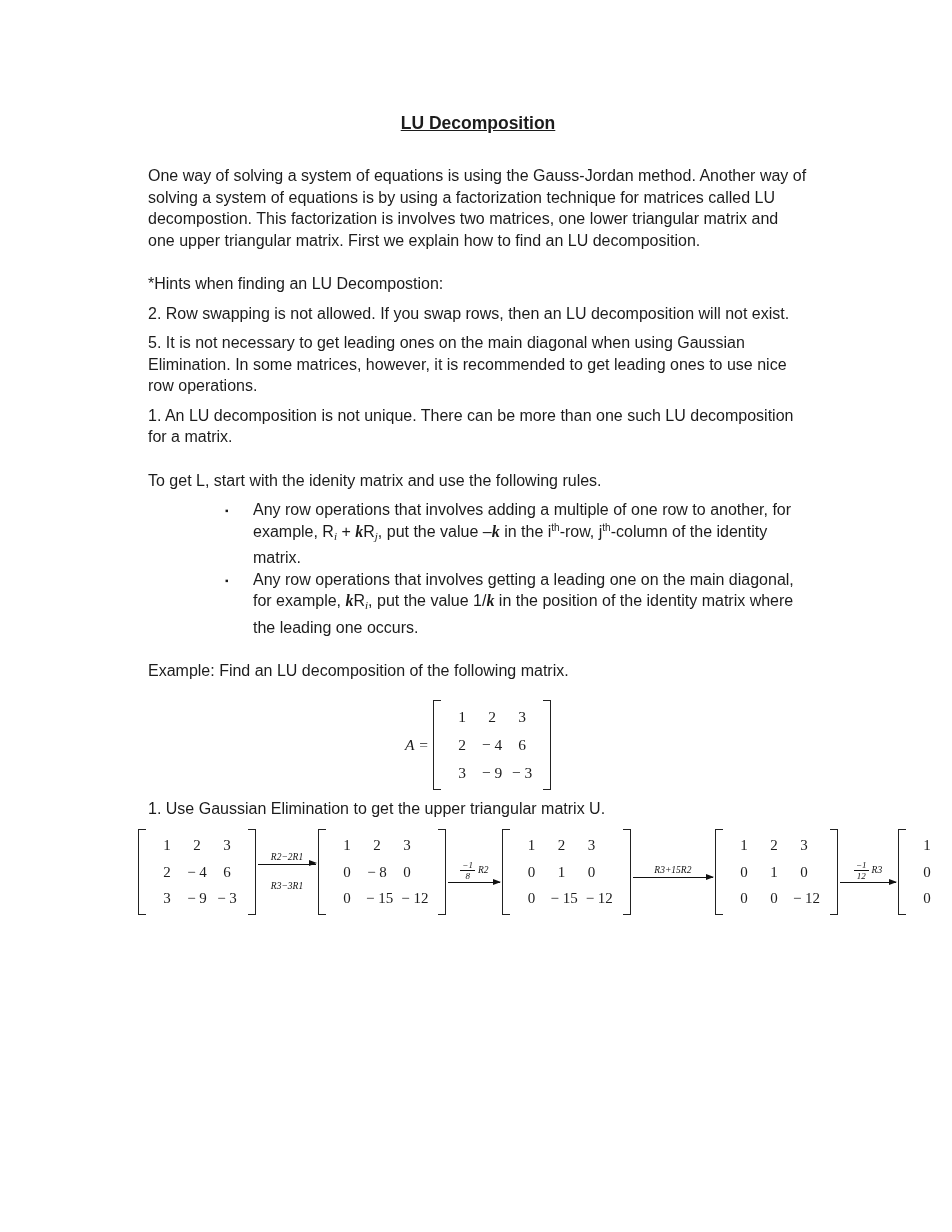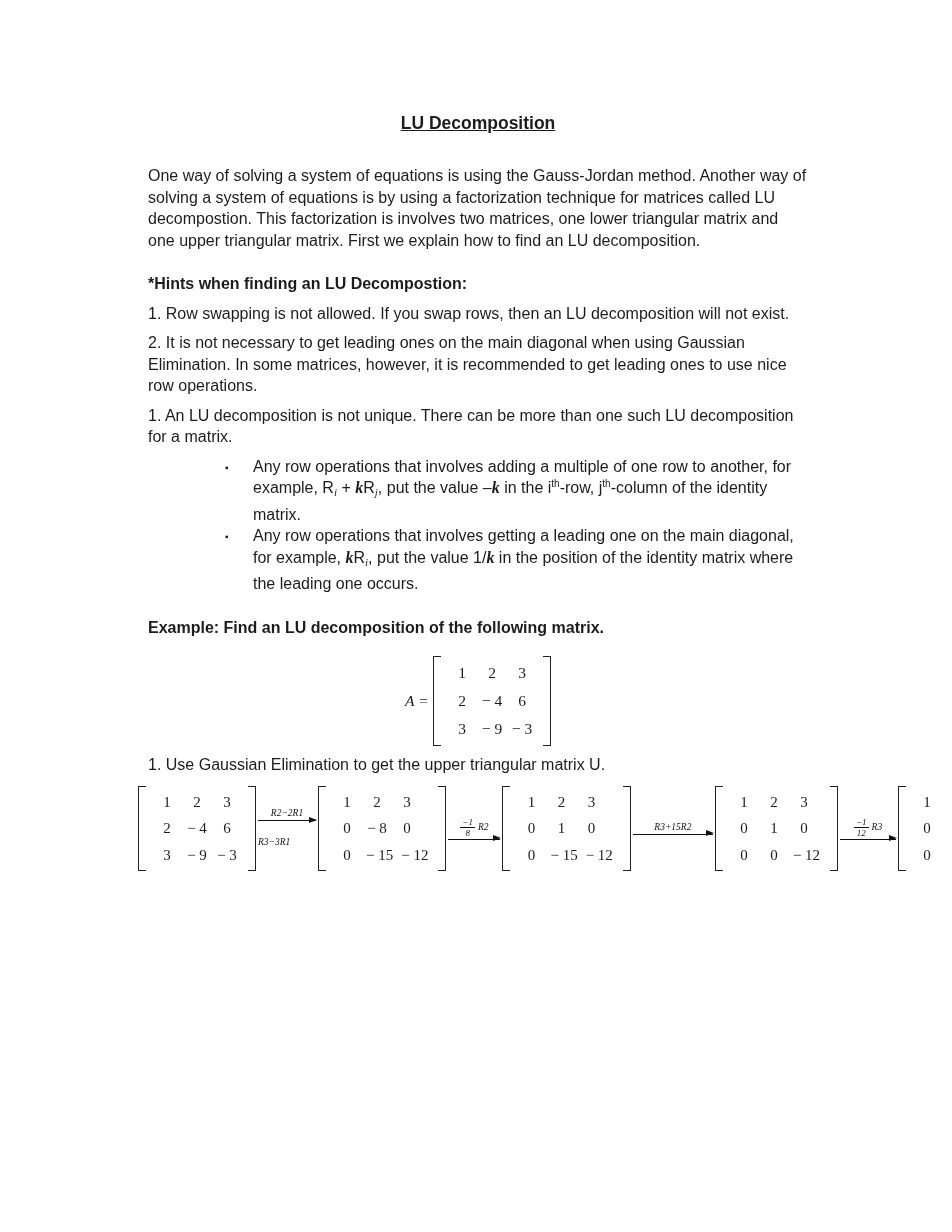--- a/index.html
+++ b/index.html
@@ -18,21 +18,21 @@
   }
   h1.doc-title {
     font-size:17.5px;
     font-weight:bold;
     text-decoration:underline;
     text-align:center;
     margin:0 0 31px 0;
     line-height:22px;
   }
   p { margin:8px; }
-  p.spaced { margin-top:22px;font-weight:bold; }
+  p.spaced { margin-top:22px; }
   .content { width:676px; }
 
   
   .bullet-list { margin:0 0 0 85px; width:572px; }
   .bullet-item { display:flex; }
   .bullet-mark {
     flex:0 0 28px;
     font-size:10px;
     line-height:21.5px;
     padding-top:1px;
@@ -86,21 +86,21 @@
     font-size:9.5px;
     line-height:11px;
     color:#111;
   }
   .op1 { width:58px; }
   .op2 { width:52px; }
   .op3 { width:80px; }
   .op4 { width:56px; }
   .op-above { text-align:center; margin-bottom:1px; }
   .op-above.with-frac { display:flex; align-items:center; justify-content:center; gap:3px; }
-  .op-below { text-align:left; margin-top:16px; }
+  .op-below { text-align:center; margin-top:16px; }
   .frac { display:inline-flex; flex-direction:column; align-items:center; font-size:9px; line-height:10px; }
   .frac .num { border-bottom:1px solid #111; padding:0 2px; }
   .shaft { display:block; height:0; border-top:1.3px solid #111; position:relative; }
   .shaft::after {
     content:""; position:absolute; right:-1px; top:-4.3px;
     width:0; height:0;
     border-left:8px solid #111;
     border-top:3.7px solid transparent;
     border-bottom:3.7px solid transparent;
   }
@@ -109,25 +109,26 @@
 <body>
 
 <div class="page">
   <div class="content">
 
     <h1 class="doc-title">LU Decomposition</h1>
 
     <p>One way of solving a system of equations is using the Gauss-Jordan method.  Another way of solving a system of equations is by using a factorization technique for matrices called LU decompostion.  This factorization is involves two matrices, one lower triangular matrix and one upper triangular matrix.  First we explain how to find an LU decomposition.</p>
 
     <p class="spaced">*Hints when finding an LU Decompostion:</p>
-    <p>1.  Row swapping is not allowed.  If you swap rows, then an LU decomposition will not exist.</p>
-    <p>2.  It is not necessary to get leading ones on the main diagonal when using Gaussian Elimination.  In some matrices, however, it is recommended to get leading ones to use nice row operations.</p>
+    <p>2.  Row swapping is not allowed.  If you swap rows, then an LU decomposition will not exist.</p>
+    <p>5.  It is not necessary to get leading ones on the main diagonal when using Gaussian Elimination.  In some matrices, however, it is recommended to get leading ones to use nice row operations.</p>
     <p>1.  An LU decomposition is not unique.  There can be more than one such LU decomposition for a matrix.</p>
 
 
+    <p class="spaced">To get L, start with the idenity matrix and use the following rules.</p>
 
     <div class="bullet-list">
       <div class="bullet-item">
         <span class="bullet-mark">▪</span>
         <span class="bullet-text"><span>Any row operations that involves adding a multiple of one row to another, for example, R</span><span class="ivar">i</span><span> + </span><span class="kvar">k</span><span>R</span><span class="ivar">j</span><span>, put the value –</span><span class="kvar">k</span><span> in the i</span><span class="thsup">th</span><span>-row, j</span><span class="thsup">th</span><span>-column of the identity matrix.</span></span>
       </div>
       <div class="bullet-item">
         <span class="bullet-mark">▪</span>
         <span class="bullet-text"><span>Any row operations that involves getting a leading one on the main diagonal, for example, </span><span class="kvar">k</span><span>R</span><span class="ivar">i</span><span>, put the value 1/</span><span class="kvar">k</span><span> in the position of the identity matrix where the leading one occurs.</span></span>
       </div>

